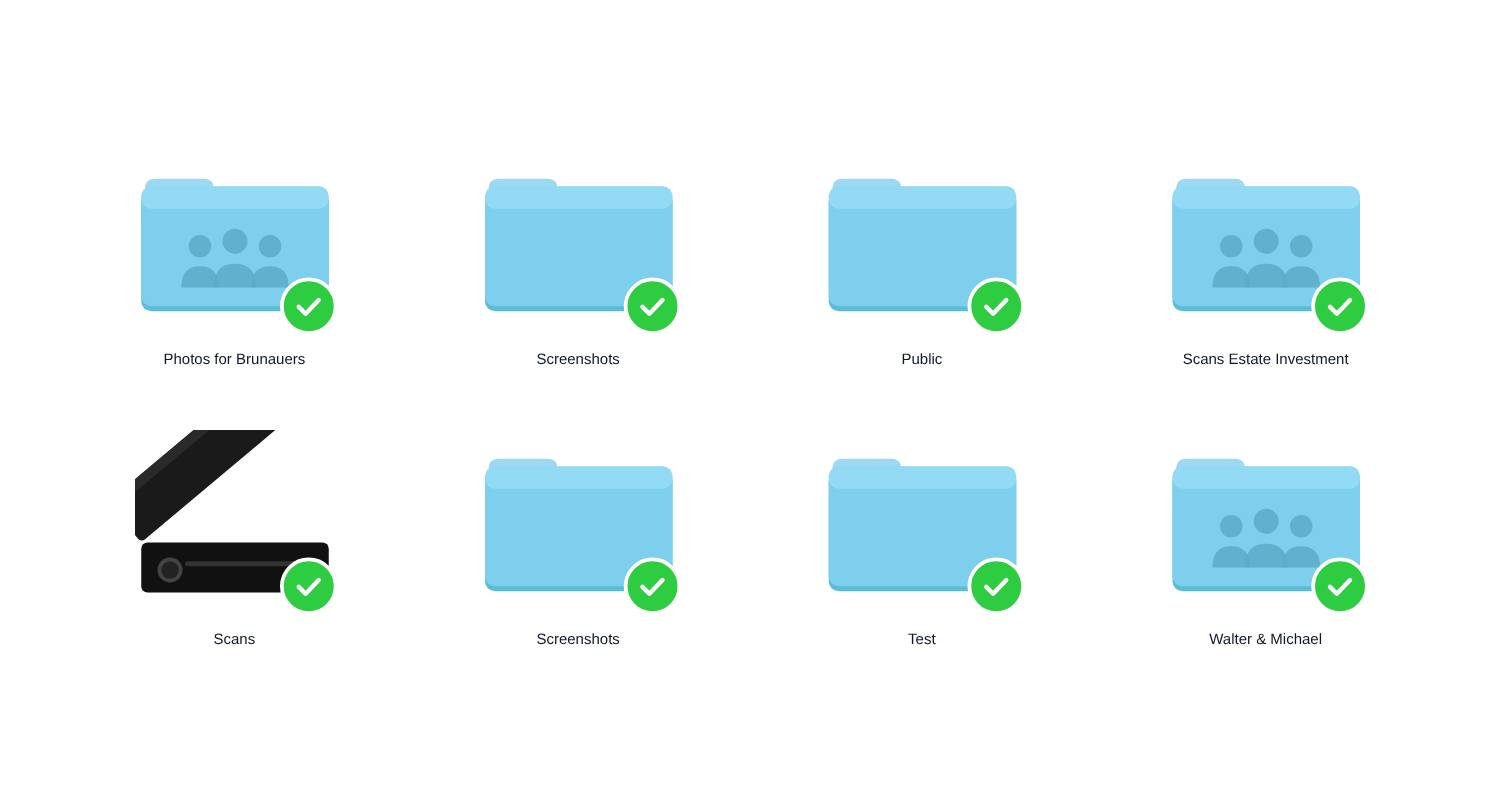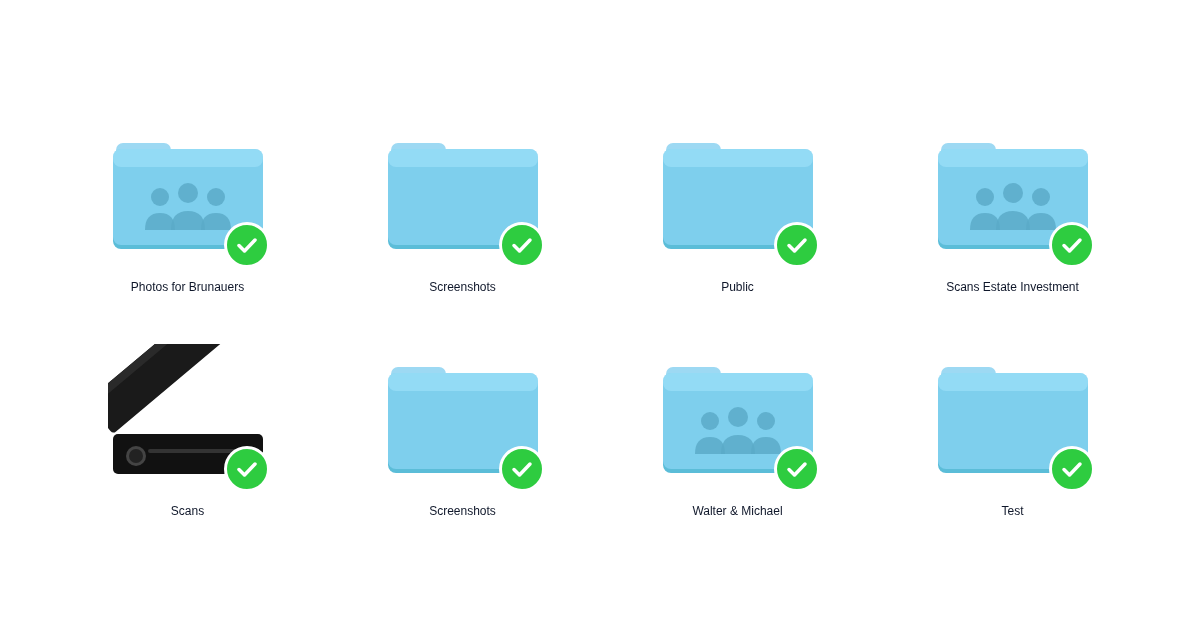--- a/index.html
+++ b/index.html
@@ -232,52 +232,52 @@
         <svg class="folder-svg" viewBox="0 0 160 130" xmlns="http://www.w3.org/2000/svg">
 
     <rect x="8" y="18" width="55" height="14" rx="7" ry="7" fill="#9dd9f3"></rect>
 
     <rect x="5" y="28" width="150" height="96" rx="8" ry="8" fill="#5bbdd8"></rect>
 
     <rect x="5" y="24" width="150" height="96" rx="8" ry="8" fill="#7ecfed"></rect>
 
     <rect x="5" y="24" width="150" height="18" rx="8" ry="8" fill="#aee8ff" opacity="0.45"></rect>
 
+  </svg>
+        <div class="checkmark">
+    <svg viewBox="0 0 24 24" fill="none" xmlns="http://www.w3.org/2000/svg">
+      <path d="M4 12.5L9.5 18L20 7" stroke="white" stroke-width="3.5" stroke-linecap="round" stroke-linejoin="round"></path>
+    </svg>
+  </div>
+      </div>
+      <span class="item-label">Test</span>
+    </div>
+    <div class="item">
+      <div class="icon-wrapper">
+        <svg class="folder-svg" viewBox="0 0 160 130" xmlns="http://www.w3.org/2000/svg">
+
+    <rect x="8" y="18" width="55" height="14" rx="7" ry="7" fill="#9dd9f3"></rect>
+
+    <rect x="5" y="28" width="150" height="96" rx="8" ry="8" fill="#5bbdd8"></rect>
+
+    <rect x="5" y="24" width="150" height="96" rx="8" ry="8" fill="#7ecfed"></rect>
+
+    <rect x="5" y="24" width="150" height="18" rx="8" ry="8" fill="#aee8ff" opacity="0.45"></rect>
+
       <ellipse cx="52" cy="72" rx="9" ry="9" fill="#5aaac8" opacity="0.85"></ellipse>
       <path d="M37 105 Q37 88 52 88 Q67 88 67 105" fill="#5aaac8" opacity="0.85"></path>
 
       <ellipse cx="80" cy="68" rx="10" ry="10" fill="#5aaac8" opacity="0.85"></ellipse>
       <path d="M63 105 Q63 86 80 86 Q97 86 97 105" fill="#5aaac8" opacity="0.85"></path>
 
       <ellipse cx="108" cy="72" rx="9" ry="9" fill="#5aaac8" opacity="0.85"></ellipse>
       <path d="M93 105 Q93 88 108 88 Q123 88 123 105" fill="#5aaac8" opacity="0.85"></path>
 
   </svg>
         <div class="checkmark">
     <svg viewBox="0 0 24 24" fill="none" xmlns="http://www.w3.org/2000/svg">
       <path d="M4 12.5L9.5 18L20 7" stroke="white" stroke-width="3.5" stroke-linecap="round" stroke-linejoin="round"></path>
     </svg>
   </div>
       </div>
       <span class="item-label">Walter &amp; Michael</span>
     </div>
-    <div class="item">
-      <div class="icon-wrapper">
-        <svg class="folder-svg" viewBox="0 0 160 130" xmlns="http://www.w3.org/2000/svg">
-
-    <rect x="8" y="18" width="55" height="14" rx="7" ry="7" fill="#9dd9f3"></rect>
-
-    <rect x="5" y="28" width="150" height="96" rx="8" ry="8" fill="#5bbdd8"></rect>
-
-    <rect x="5" y="24" width="150" height="96" rx="8" ry="8" fill="#7ecfed"></rect>
-
-    <rect x="5" y="24" width="150" height="18" rx="8" ry="8" fill="#aee8ff" opacity="0.45"></rect>
-
-  </svg>
-        <div class="checkmark">
-    <svg viewBox="0 0 24 24" fill="none" xmlns="http://www.w3.org/2000/svg">
-      <path d="M4 12.5L9.5 18L20 7" stroke="white" stroke-width="3.5" stroke-linecap="round" stroke-linejoin="round"></path>
-    </svg>
-  </div>
-      </div>
-      <span class="item-label">Test</span>
-    </div>
   </div>
 
 </body></html>

